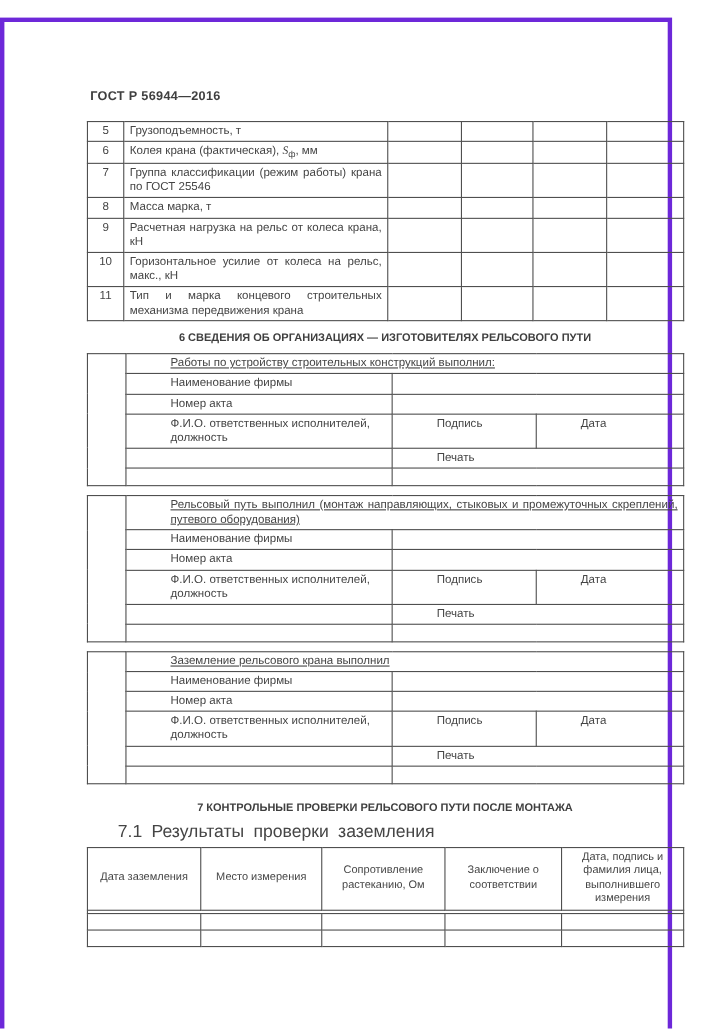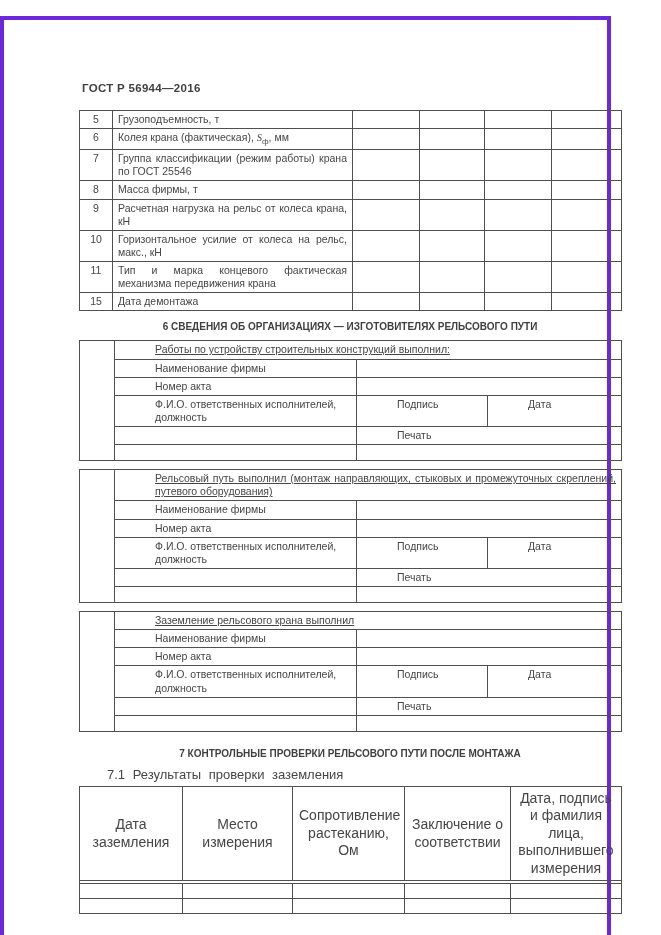--- a/index.html
+++ b/index.html
@@ -56,40 +56,40 @@
   .sec-heading {
     text-align: center;
     font-size: 10px;
     font-weight: bold;
     color: #3f3f3f;
     margin: 0;
   }
   .sec6-heading { margin-top: 10px; }
   .sec7-heading { margin-top: 16px; }
   .sub-heading {
-    font-size: 13px;
+    font-size: 16px;
     margin: 8px 0 4px 28px;
     color: #454545;
     word-spacing: 4px;
   }
 
   
   .org-table { margin-top: 8px; }
   .org-table td { height: 16px; padding-left: 40px; }
   .org-table td.onum { text-align: left; vertical-align: top; padding-top: 3px; }
   .org-table td.otitle { text-align: justify; text-decoration: underline; }
   .org-table td.center { }
   .org-table td.blank { padding: 0; }
 
   
   .ground-table { margin-top: 2px; }
   .ground-table td.hdr {
     text-align: center;
     vertical-align: middle;
-    font-size: 14px;
+    font-size: 10px;
     height: 57px;
     padding: 3px 6px;
   }
   .ground-table tr.spacer td {
     height: 3px; padding: 0;
     border-top: 1px solid #4f4f4f;
     border-bottom: 1px solid #4f4f4f;
   }
   .ground-table tr.empty td { height: 15px; padding: 0; }
 </style>
@@ -130,21 +130,21 @@
       <tr>
         <td class="num">7</td>
         <td class="desc">Группа классификации (режим работы) крана по ГОСТ 25546</td>
         <td class="blank"></td>
             <td class="blank"></td>
             <td class="blank"></td>
             <td class="blank"></td>
       </tr>
       <tr>
         <td class="num">8</td>
-        <td class="desc">Масса фирмы, т</td>
+        <td class="desc">Масса марка, т</td>
         <td class="blank"></td>
             <td class="blank"></td>
             <td class="blank"></td>
             <td class="blank"></td>
       </tr>
       <tr>
         <td class="num">9</td>
         <td class="desc">Расчетная нагрузка на рельс от колеса крана, кН</td>
         <td class="blank"></td>
             <td class="blank"></td>
@@ -154,29 +154,21 @@
       <tr>
         <td class="num">10</td>
         <td class="desc">Горизонтальное усилие от колеса на рельс, макс., кН</td>
         <td class="blank"></td>
             <td class="blank"></td>
             <td class="blank"></td>
             <td class="blank"></td>
       </tr>
       <tr>
         <td class="num">11</td>
-        <td class="desc">Тип и марка концевого фактическая механизма передвижения крана</td>
-        <td class="blank"></td>
-            <td class="blank"></td>
-            <td class="blank"></td>
-            <td class="blank"></td>
-      </tr>
-      <tr>
-        <td class="num">15</td>
-        <td class="desc">Дата демонтажа</td>
+        <td class="desc">Тип и марка концевого строительных механизма передвижения крана</td>
         <td class="blank"></td>
             <td class="blank"></td>
             <td class="blank"></td>
             <td class="blank"></td>
       </tr>
     </tbody>
       </table>
 
     <div class="sec-heading sec6-heading">6 СВЕДЕНИЯ ОБ ОРГАНИЗАЦИЯХ — ИЗГОТОВИТЕЛЯХ РЕЛЬСОВОГО ПУТИ</div>
 

